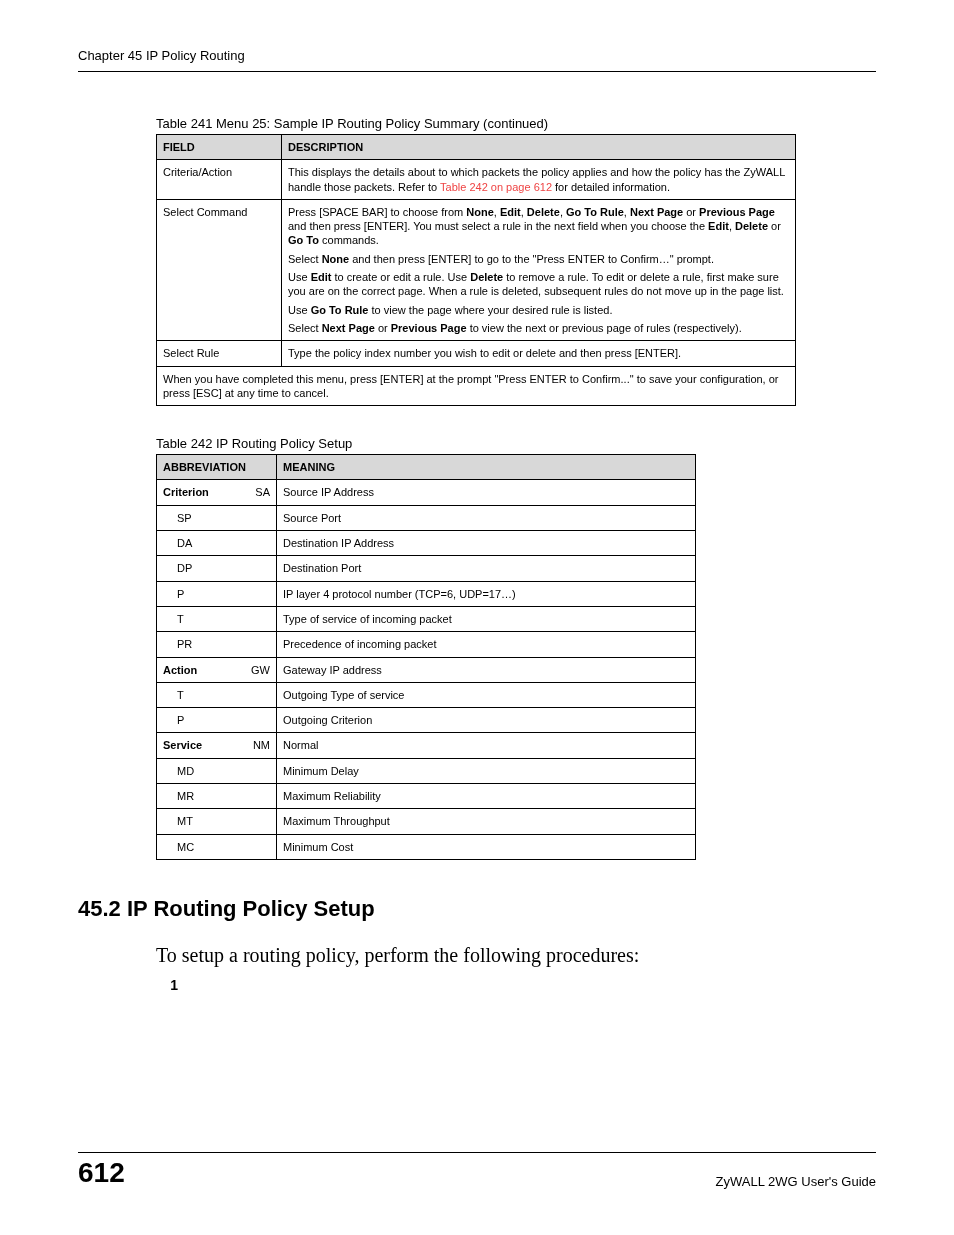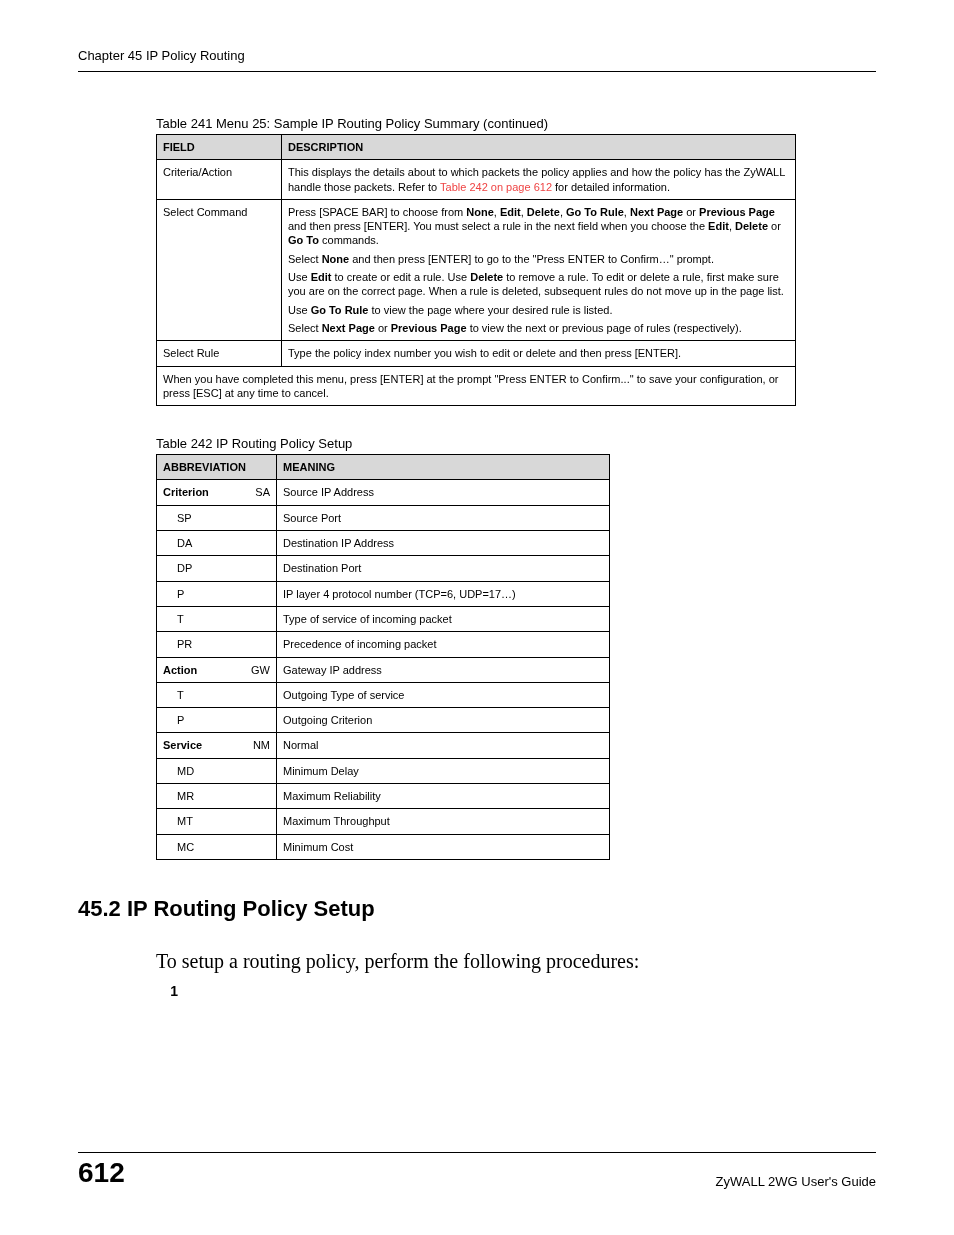--- a/index.html
+++ b/index.html
@@ -33,21 +33,21 @@
     table.data-table {
       border-collapse: collapse;
       margin-left: 78px;
       font-size: 11px;
       line-height: 1.3;
     }
     table.t241 {
       width: 640px;
     }
     table.t242 {
-      width: 454px;
+      width: 540px;
     }
     table.data-table th,
     table.data-table td {
       border: 1px solid #000;
       padding: 5px 6px 5px 6px;
       vertical-align: top;
       text-align: left;
     }
     table.data-table th {
       background: #d8d8d8;
@@ -74,21 +74,21 @@
     .cell-p:last-child {
       margin-bottom: 0;
     }
     .link {
       color: #ef4444;
     }
     .section-heading {
       font-size: 22px;
       font-weight: bold;
       margin-top: 36px;
-      margin-bottom: 28px;
+      margin-bottom: 22px;
     }
     .body-text {
       font-family: "Times New Roman", Times, serif;
       font-size: 20px;
       margin-left: 78px;
       margin-bottom: 10px;
     }
     .list-item {
       font-family: "Times New Roman", Times, serif;
       font-size: 15px;

